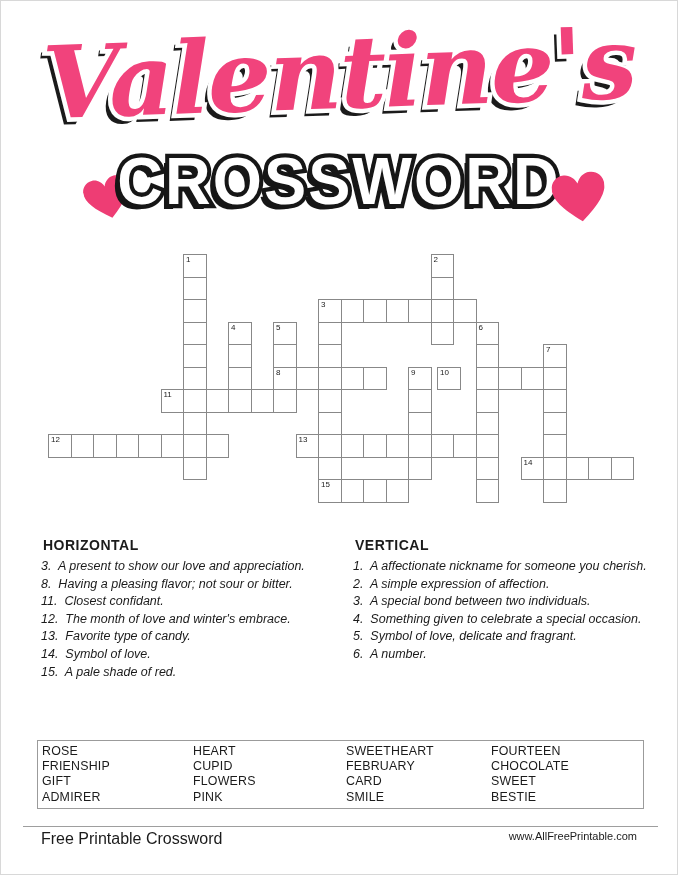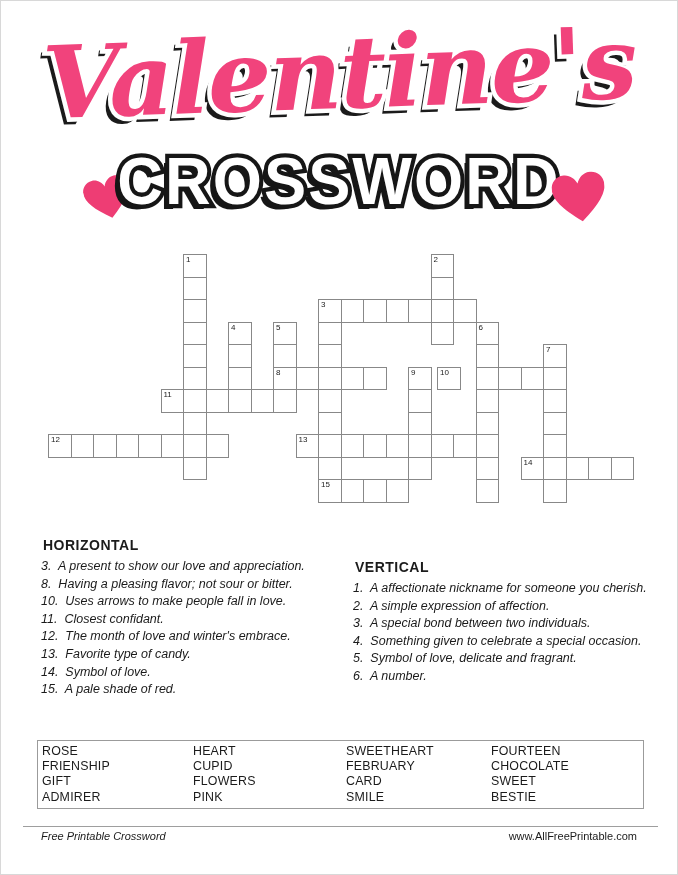--- a/index.html
+++ b/index.html
@@ -80,21 +80,21 @@
   }
 
   
   .clues{position:absolute; top:536px;}
   .clues h2{
     margin:0 0 5px 2px;
     font-size:14px; font-weight:700;
     letter-spacing:0.5px;
   }
   .clues-horizontal{left:40px; width:302px;}
-  .clues-vertical{left:352px; width:314px;margin-top:22px;}
+  .clues-vertical{left:352px; width:314px;}
   .clue{
     font-size:12.5px;
     line-height:17.6px;
     white-space:pre-wrap;
     padding-left:17px; text-indent:-17px;font-style:italic;
   }
 
   
   .bank{
     position:absolute; left:36px; top:739px;
@@ -106,21 +106,21 @@
     padding:3px 0 0 4px;
     box-sizing:content-box;
   }
   .bank-word{
     font-size:12.4px; line-height:15.2px;
     letter-spacing:0.2px;
   }
 
   
   .footer-line{position:absolute; left:22px; top:825px; width:635px; height:1px; background:#9e9e9e;}
-  .footer-left{position:absolute; left:40px; top:829px; font-size:11px;font-style:italic;}
+  .footer-left{position:absolute; left:40px; top:829px; font-size:16px;}
   .footer-right{position:absolute; right:40px; top:829px; font-size:11px;}
 </style>
 </head>
 <body>
 
 <div class="page">
 
   <div class="heart heart-left">
     <svg viewBox="0 0 32 29" aria-hidden="true">
       <path fill="#ee3d74" d="M16 29 C 4.5 20 0 13.5 0 8.2 C 0 3.2 3.8 0 8 0 C 11.9 0 14.8 2.8 16 6 C 17.2 2.8 20.1 0 24 0 C 28.2 0 32 3.2 32 8.2 C 32 13.5 27.5 20 16 29 Z"></path>
@@ -256,21 +256,20 @@
       <div class="cell" style="left: 292.5px; top: 225px;"></div>
       <div class="cell" style="left: 315px; top: 225px;"></div>
       <div class="cell" style="left: 337.5px; top: 225px;"></div>
     </div>
 
   <section class="clues clues-horizontal">
     <h2>HORIZONTAL</h2>
     <div class="clue-list">
         <div class="clue">3.  A present to show our love and appreciation.</div>
         <div class="clue">8.  Having a pleasing flavor; not sour or bitter.</div>
-        <div class="clue">10.  Uses arrows to make people fall in love.</div>
         <div class="clue">11.  Closest confidant.</div>
         <div class="clue">12.  The month of love and winter's embrace.</div>
         <div class="clue">13.  Favorite type of candy.</div>
         <div class="clue">14.  Symbol of love.</div>
         <div class="clue">15.  A pale shade of red.</div>
       </div>
   </section>
   <section class="clues clues-vertical">
     <h2>VERTICAL</h2>
     <div class="clue-list">

